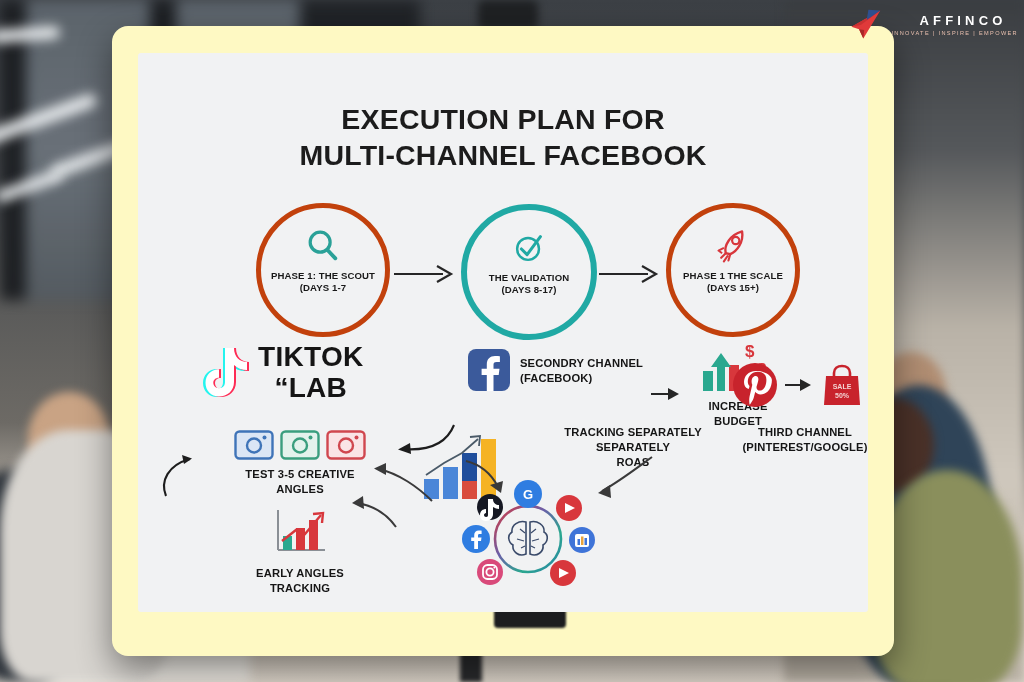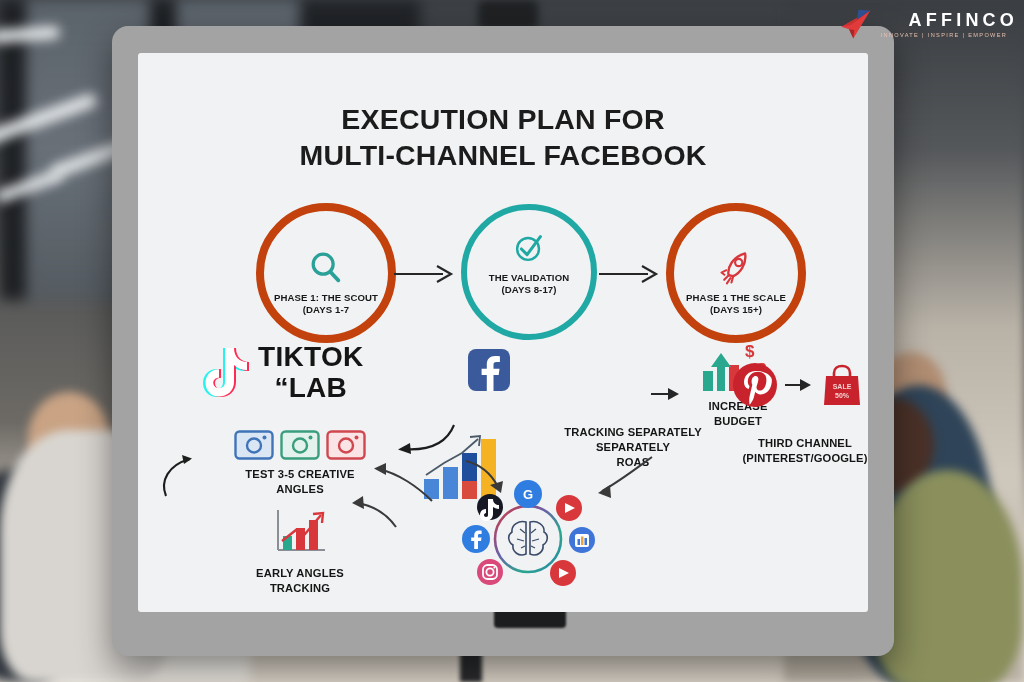--- a/index.html
+++ b/index.html
@@ -34,40 +34,40 @@
   .p-left1{left:0px;top:430px;width:170px;height:252px;background:#d8d5d0;position:absolute;filter:blur(5px);border-radius:40% 40% 20% 20%;}
   .p-left1-head{left:28px;top:392px;width:82px;height:92px;background:#c9a384;border-radius:50%;position:absolute;filter:blur(5px);}
   .p-left2{left:-40px;top:470px;width:120px;height:212px;background:#30363d;position:absolute;filter:blur(6px);border-radius:40%;}
   .table{position:absolute;left:0;bottom:0;width:250px;height:120px;background:#efece6;filter:blur(6px);}
   .tripod{position:absolute;left:460px;bottom:0;width:22px;height:70px;background:#2a2b2d;filter:blur(2px);}
   .tripod-top{position:absolute;left:478px;top:0;width:60px;height:30px;background:#1f2123;filter:blur(4px);border-radius:6px;}
   .foot{position:absolute;bottom:28px;left:382px;width:72px;height:22px;background:#1c1d1f;border-radius:4px;filter:blur(1px);}
 
   
   .board{position:absolute;left:112px;top:26px;width:782px;height:630px;
-    background:#a3a3a3;border-radius:16px;
+    background:#fef9c3;border-radius:16px;
     box-shadow:0 14px 34px rgba(0,0,0,.45);}
   .board-inner{position:absolute;left:26px;top:27px;right:26px;bottom:44px;
     background:#f1f2f3;border-radius:3px;overflow:hidden;}
 
   
   .logo{position:absolute;right:6px;top:8px;display:flex;align-items:center;gap:7px;z-index:30;}
   .logo-mark{width:38px;height:34px;}
   .logo-txt{display:flex;flex-direction:column;line-height:1;}
-  .logo-name{font-size:18px;font-weight:700;letter-spacing:4.2px;color:#fff;margin-left:28px;}
+  .logo-name{font-size:13px;font-weight:700;letter-spacing:4.2px;color:#fff;margin-left:28px;}
   .logo-tag{font-size:5.6px;letter-spacing:1.35px;color:#e8bfae;margin-top:4px;}
 
   
   .canvas{position:absolute;inset:0;}
   .title{position:absolute;left:0;right:0;top:48px;text-align:center;
     font-size:28.5px;font-weight:800;color:#1c1c1c;letter-spacing:.2px;line-height:1.28;}
 
   .phase{position:absolute;width:124px;height:124px;border-radius:50%;
     display:flex;flex-direction:column;align-items:center;justify-content:flex-start;}
-  .phase.red{border:8px solid #c2410c;justify-content:center;}
+  .phase.red{border:5px solid #c2410c;}
   .phase.teal{border:6.5px solid #20a9a4;}
   .phase-icon{margin-top:16px;height:44px;display:flex;align-items:center;justify-content:center;}
   .phase-label{font-size:9.6px;font-weight:700;color:#181818;text-align:center;line-height:1.3;
     letter-spacing:.1px;margin-top:2px;white-space:nowrap;}
   .p1{left:118px;top:150px;}
   .p2{left:323px;top:151px;}
   .p3{left:528px;top:150px;}
 
   .arrow-h{position:absolute;top:212px;width:62px;height:18px;}
   .a1{left:255px;} .a2{left:460px;}
@@ -83,21 +83,21 @@
   .cams{left:72px;top:377px;width:180px;text-align:center;}
   .cam-row{display:flex;gap:6px;justify-content:center;margin-bottom:7px;}
 
   .trend{left:82px;top:455px;width:160px;text-align:center;}
   .trend-ico{margin-bottom:6px;}
 
   .fb{left:330px;top:296px;display:flex;align-items:flex-start;gap:10px;}
   .fb .blk-label{text-align:left;padding-top:7px;}
 
   .roas{left:395px;top:372px;width:200px;}
-  .third{left:572px;top:372px;width:190px;margin-top:11px;}
+  .third{left:572px;top:372px;width:190px;}
 
   .budget{left:540px;top:288px;width:120px;text-align:center;}
   .pinrow{left:595px;top:310px;display:flex;align-items:center;gap:7px;}
 
   .barchart{left:282px;top:380px;}
   .hub{left:300px;top:424px;width:180px;}
   .hub-label{margin-top:6px;}
 
   .curve{position:absolute;}
 </style>
@@ -260,20 +260,24 @@
           <div>EARLY ANGLES</div>
           <div>TRACKING</div>
         </div>
       </div>
 
       <div class="block fb">
         <svg width="42" height="42" viewBox="0 0 42 42">
           <rect x="0" y="0" width="42" height="42" rx="8" fill="#3b5a9b"></rect>
           <path d="M25.5 42 V26 h5.2 l0.8 -6.2 H25.5 v-3.9 c0 -1.8 0.5 -3 3.1 -3 h3.3 V7.3 C31.3 7.2 29.3 7 27 7 c -4.9 0 -8.2 3 -8.2 8.4 v4.4 H13.6 V26 h5.2 v16 Z" fill="#fff"></path>
         </svg>
+        <div class="blk-label left">
+          <div>SECONDRY CHANNEL</div>
+          <div>(FACEBOOK)</div>
+        </div>
       </div>
 
       <div class="block budget">
         <svg width="78" height="54" viewBox="0 0 78 54">
           <rect x="4" y="30" width="10" height="20" fill="#2aa88f"></rect>
           <rect x="30" y="24" width="10" height="26" fill="#d8373c"></rect>
           <path d="M22 12 L32 26 L26 26 L26 50 L18 50 L18 26 L12 26 Z" fill="#2aa88f"></path>
           <text x="46" y="16" font-family="Liberation Sans, sans-serif" font-size="17" font-weight="700" fill="#d8373c">$</text>
           <text x="58" y="34" font-family="Liberation Sans, sans-serif" font-size="17" font-weight="700" fill="#d8373c">$</text>
         </svg>

